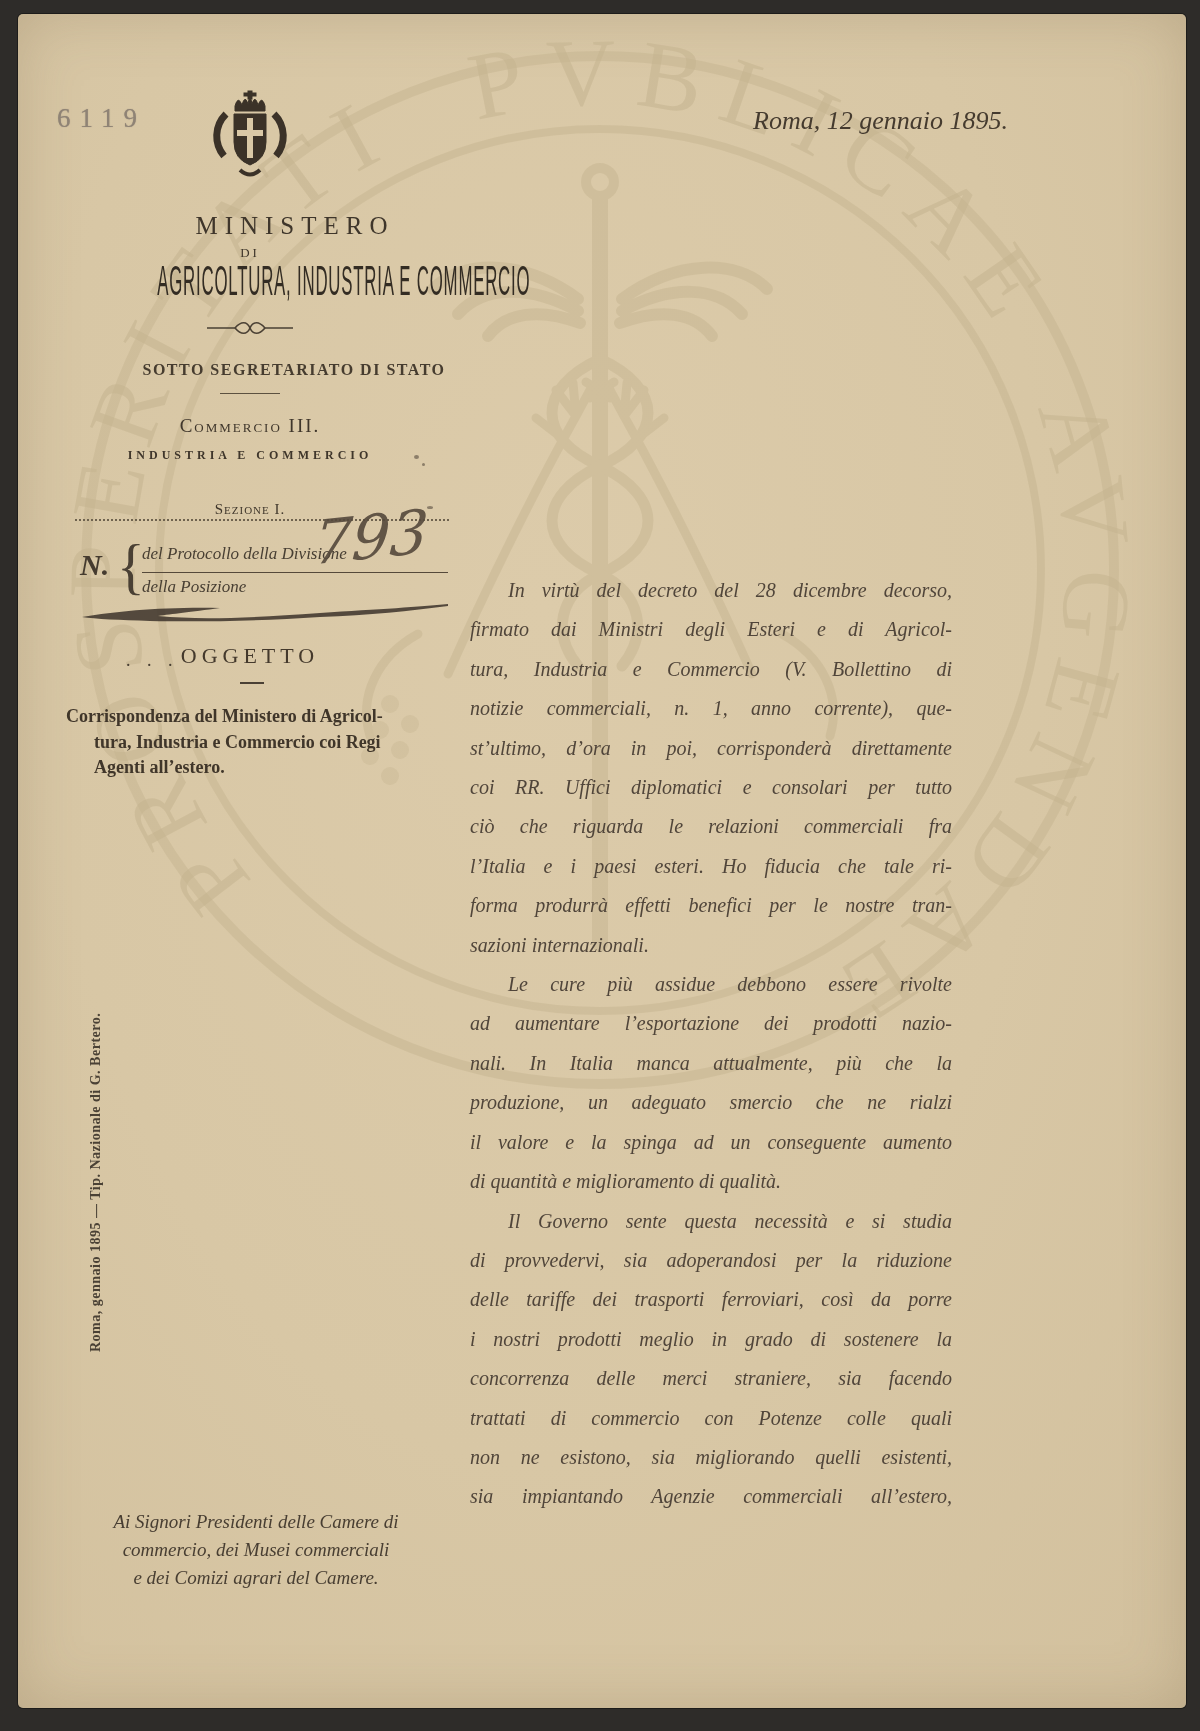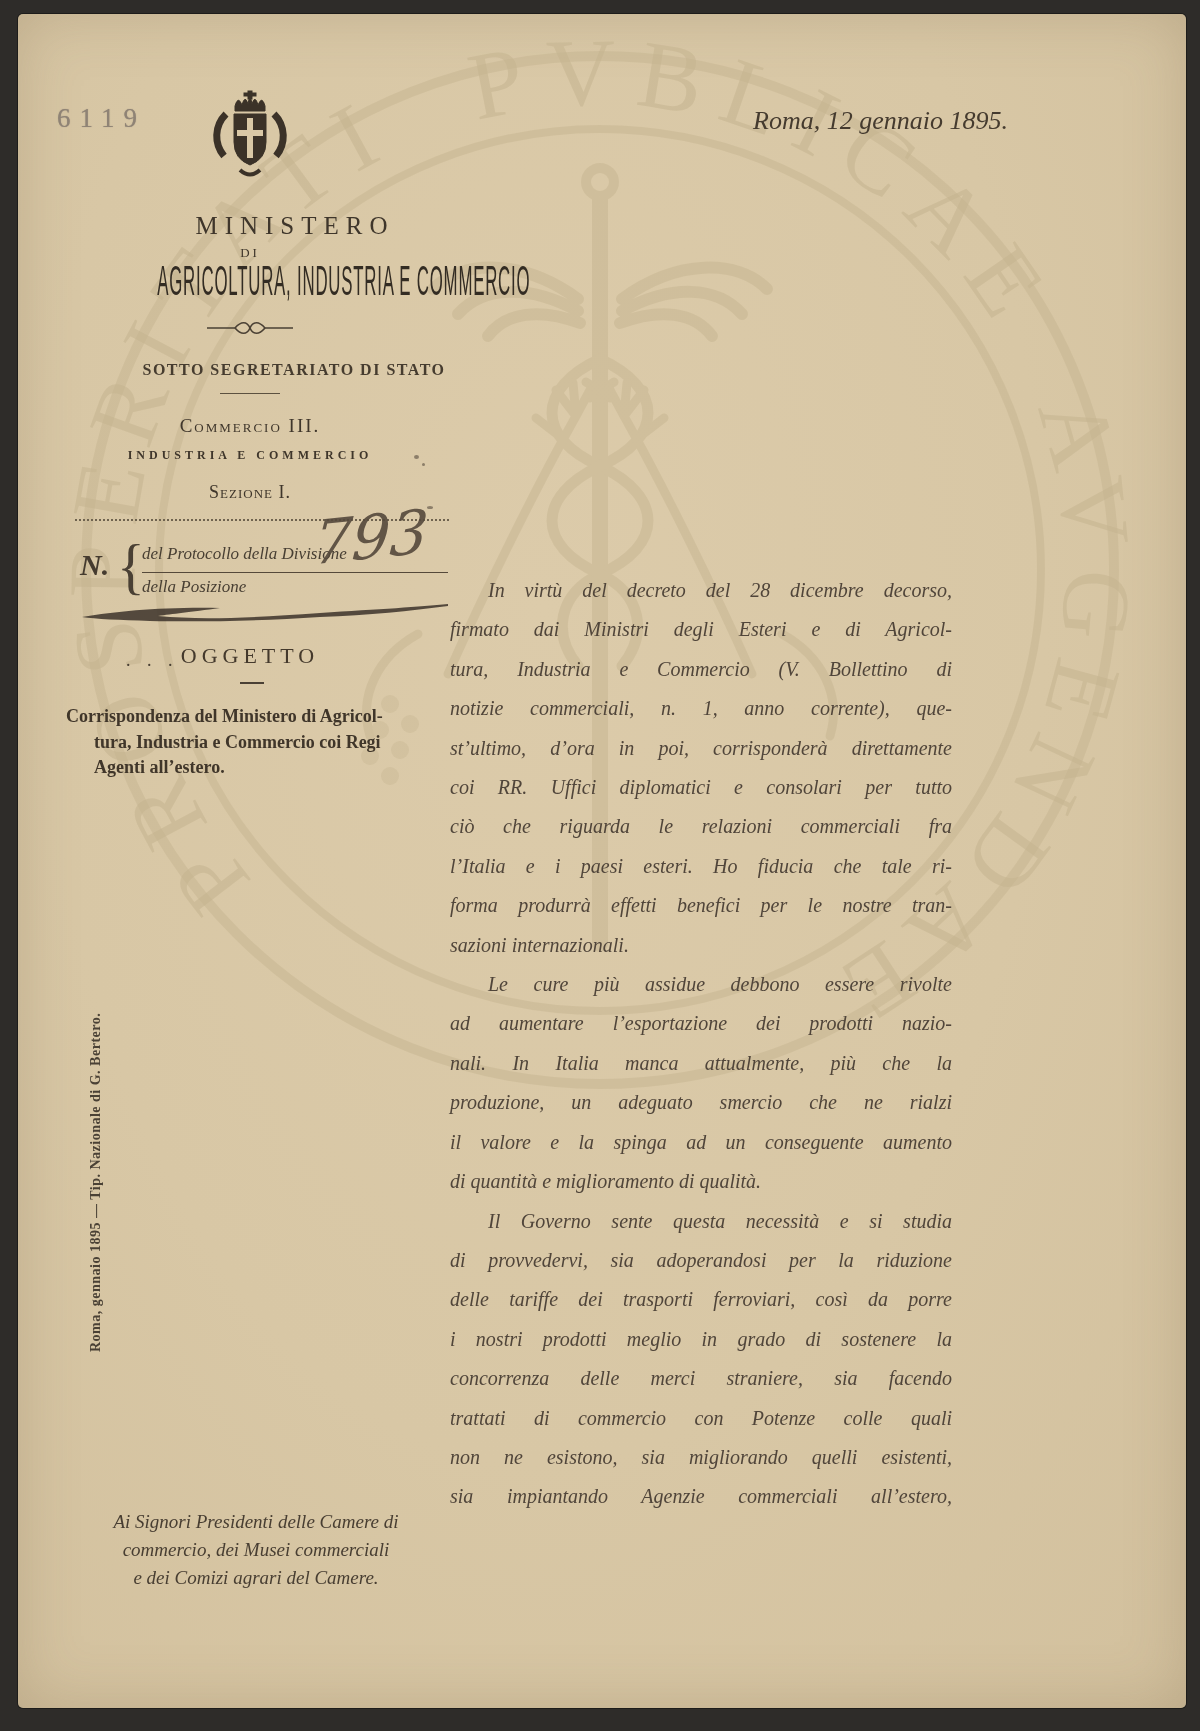--- a/index.html
+++ b/index.html
@@ -18,21 +18,21 @@
   .lh{left:0;width:464px;text-align:center;color:#3f362b;}
   .ministero{top:198px;font-size:25px;letter-spacing:7px;padding-left:45px;}
   .di{top:231px;font-size:13px;letter-spacing:3px;}
   .bigtitle{top:248px;height:38px;font-family:"Liberation Sans",sans-serif;
             font-size:42px;line-height:38px;letter-spacing:2px;color:#332c23;
             white-space:nowrap;transform:scaleX(0.40);transform-origin:232px 50%;}
   .sotto{top:347px;font-size:16px;font-weight:bold;letter-spacing:1.5px;color:#463c2f;margin-left:44px;}
   .rule60{left:202px;top:379px;width:60px;border-top:1.5px solid #5c5140;}
   .divisione{top:401px;font-size:19px;letter-spacing:2px;font-variant:small-caps;}
   .indcom{top:434px;font-size:12px;font-weight:bold;letter-spacing:4px;}
-  .sezione{top:468px;font-size:18px;letter-spacing:1px;font-variant:small-caps;}
+  .sezione{top:487px;font-size:15px;letter-spacing:1px;font-variant:small-caps;}
   .dotted{left:57px;top:505px;width:374px;border-top:2px dotted #6f634f;}
   
   .nlabel{left:62px;top:534px;font-size:30px;font-weight:bold;font-style:italic;color:#453b2f;}
   .brace{left:99px;top:519px;font-size:58px;color:#4a4034;transform:scaleY(1.05);font-weight:300;}
   .prow1{left:124px;top:530px;font-size:17px;font-style:italic;color:#483f33;}
   .prule{left:124px;top:558px;width:306px;border-top:1.5px solid #55493a;}
   .prow2{left:124px;top:563px;font-size:17px;font-style:italic;color:#483f33;}
   .handnum{left:296px;top:488px;font-size:60px;font-style:italic;color:#55493c;opacity:.9;
            transform:rotate(-6deg) skewX(-10deg);font-family:"DejaVu Serif",serif;}
   
@@ -45,21 +45,21 @@
   
   .printer{left:70px;top:1338px;transform:rotate(-90deg);transform-origin:0 0;
            white-space:nowrap;font-size:14px;font-weight:bold;letter-spacing:.5px;color:#4a4135;}
   
   .dateline{left:560px;top:92px;width:430px;text-align:right;font-size:26px;
             font-style:italic;color:#453b2f;}
   
   .bodycol{left:432px;top:557px;width:502px;font-size:20px;font-style:italic;
            color:#50453a;}
   .bl{height:39.42px;line-height:39.42px;text-align:justify;text-align-last:justify;
-      overflow:visible;}
+      overflow:visible;margin-left:20px;}
   .bl.noj{text-align-last:left;}
   .bl.ind{text-indent:38px;}
   
   .address{left:48px;top:1494px;width:380px;text-align:center;font-size:19px;
            font-style:italic;line-height:28px;color:#483e32;}
   
   .speck{background:#4a4034;border-radius:50%;opacity:.55;}
 </style>
 </head>
 <body>

